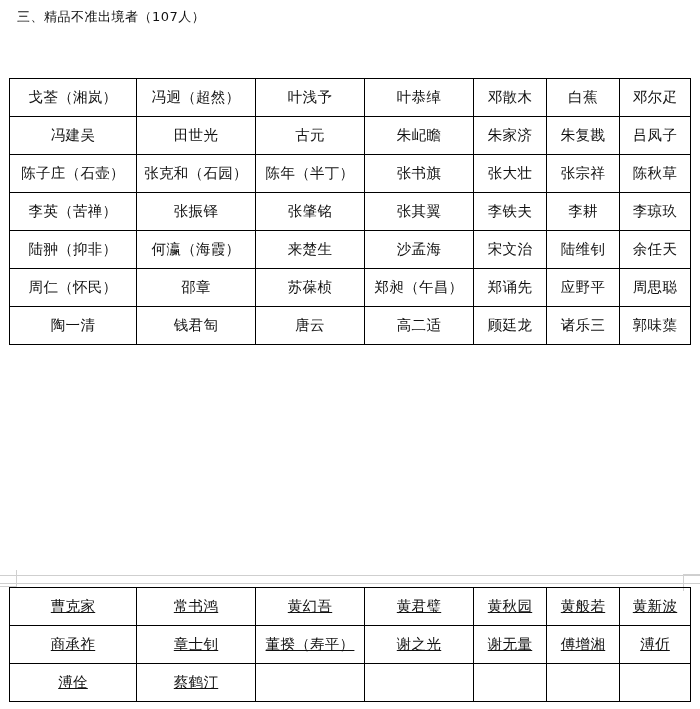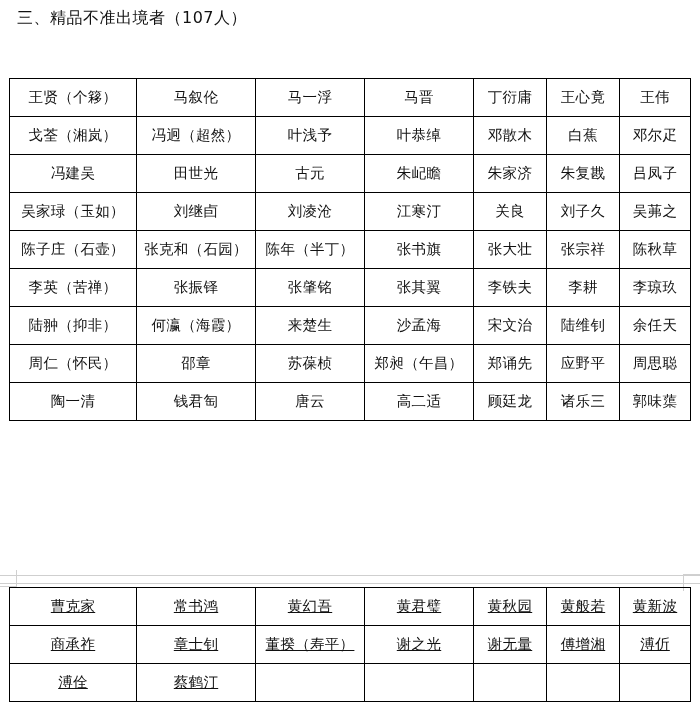--- a/index.html
+++ b/index.html
@@ -1,18 +1,18 @@
 <!DOCTYPE html>
 <html><head>
 <meta charset="utf-8">
 <style>
   html, body { margin:0; padding:0; background:#ffffff; }
   body { width:700px; height:709px; position:relative; overflow:hidden;
          font-family:"DejaVu Sans", "Liberation Sans", sans-serif; color:#111; }
-  .title { position:absolute; left:17px; top:8px; font-size:16px; letter-spacing:0.5px; }
+  .title { position:absolute; left:17px; top:8px; font-size:13px; letter-spacing:0.5px; }
   table { position:absolute; left:9px; border-collapse:collapse; table-layout:fixed; }
   td { border:1.3px solid #000; text-align:center; vertical-align:middle;
        font-size:14.5px; padding:0; white-space:nowrap; overflow:hidden; letter-spacing:0.3px; }
   #t1 { top:78px; }
   #t1 td { height:37px; }
   #t2 { top:587px;text-decoration:underline; }
   #t2 td { height:37px; }
   col.c0 { width:127px; } col.c1 { width:119px; } col.c2 { width:109px; }
   col.c3 { width:109px; } col.c4 { width:73px; } col.c5 { width:73px; } col.c6 { width:71px; }
   .pagebreak { position:absolute; left:0; width:700px; height:7px; top:575px;
@@ -32,54 +32,36 @@
       <col class="c0">
       <col class="c1">
       <col class="c2">
       <col class="c3">
       <col class="c4">
       <col class="c5">
       <col class="c6">
     </colgroup>
   <tbody id="t1body">
       <tr>
-        <td>王贤（个簃）</td>
-        <td>马叙伦</td>
-        <td>马一浮</td>
-        <td>马晋</td>
-        <td>丁衍庸</td>
-        <td>王心竟</td>
-        <td>王伟</td>
-      </tr>
-      <tr>
         <td>戈荃（湘岚）</td>
         <td>冯迥（超然）</td>
         <td>叶浅予</td>
         <td>叶恭绰</td>
         <td>邓散木</td>
         <td>白蕉</td>
         <td>邓尔疋</td>
       </tr>
       <tr>
         <td>冯建吴</td>
         <td>田世光</td>
         <td>古元</td>
         <td>朱屺瞻</td>
         <td>朱家济</td>
         <td>朱复戡</td>
         <td>吕凤子</td>
-      </tr>
-      <tr>
-        <td>吴家琭（玉如）</td>
-        <td>刘继卣</td>
-        <td>刘凌沧</td>
-        <td>江寒汀</td>
-        <td>关良</td>
-        <td>刘子久</td>
-        <td>吴茀之</td>
       </tr>
       <tr>
         <td>陈子庄（石壶）</td>
         <td>张克和（石园）</td>
         <td>陈年（半丁）</td>
         <td>张书旗</td>
         <td>张大壮</td>
         <td>张宗祥</td>
         <td>陈秋草</td>
       </tr>

